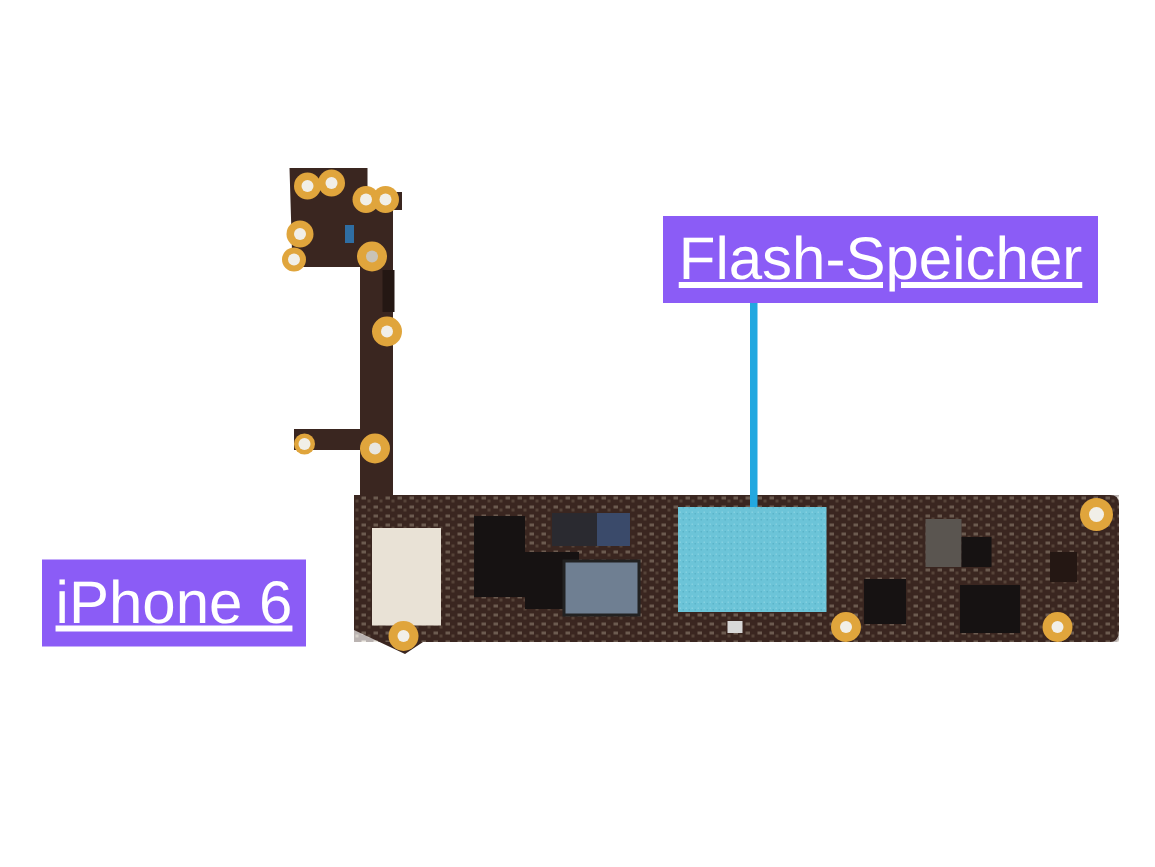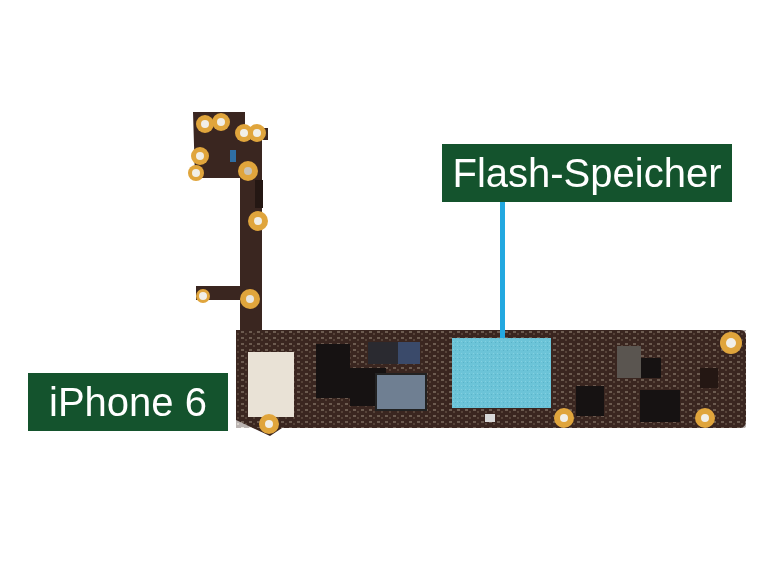--- a/index.html
+++ b/index.html
@@ -1,18 +1,18 @@
 <!DOCTYPE html>
 <html><head>
 <meta charset="utf-8">
 <style>
   html, body { margin:0; padding:0; }
   body { width:770px; height:578px; background:#ffffff; position:relative; overflow:hidden; font-family:"Liberation Sans", sans-serif; }
   .stage { position:absolute; left:0; top:0; width:770px; height:578px; }
-  .label-box { position:absolute; background:#14532d; color:#ffffff; display:flex; align-items:center; justify-content:center; font-family:"Liberation Sans", sans-serif; font-weight:normal; letter-spacing:0px; }
+  .label-box { position:absolute; background:#8b5cf6; color:#ffffff; display:flex; align-items:center; justify-content:center; font-family:"Liberation Sans", sans-serif; font-weight:normal; letter-spacing:0px;text-decoration:underline; }
   .leader { position:absolute; background:#22a8e0; }
 </style>
 </head>
 <body>
 
 <div class="stage">
   <svg width="770" height="578" viewBox="0 0 770 578" style="position:absolute;left:0;top:0;">
     <defs>
       <pattern id="comp" width="8" height="6" patternUnits="userSpaceOnUse">
         <rect width="8" height="6" fill="#3a2620"></rect>
@@ -84,16 +84,16 @@
       <rect x="485" y="414" width="10" height="8" fill="#d8d8d8"></rect>
     </g>
   </svg>
 
   <div class="leader" style="left:500px; top:200px; width:5px; height:138px;"></div>
 
   <div class="label-box" style="left:442px; top:144px; width:290px; height:58px; font-size:40px;">
     <span>Flash-Speicher</span>
   </div>
 
-  <div class="label-box" style="left:28px; top:373px; width:200px; height:58px; font-size:40px;">
+  <div class="label-box" style="left:28px; top:373px; width:176px; height:58px; font-size:40px;">
     <span>iPhone 6</span>
   </div>
 </div>
 
 </body></html>

